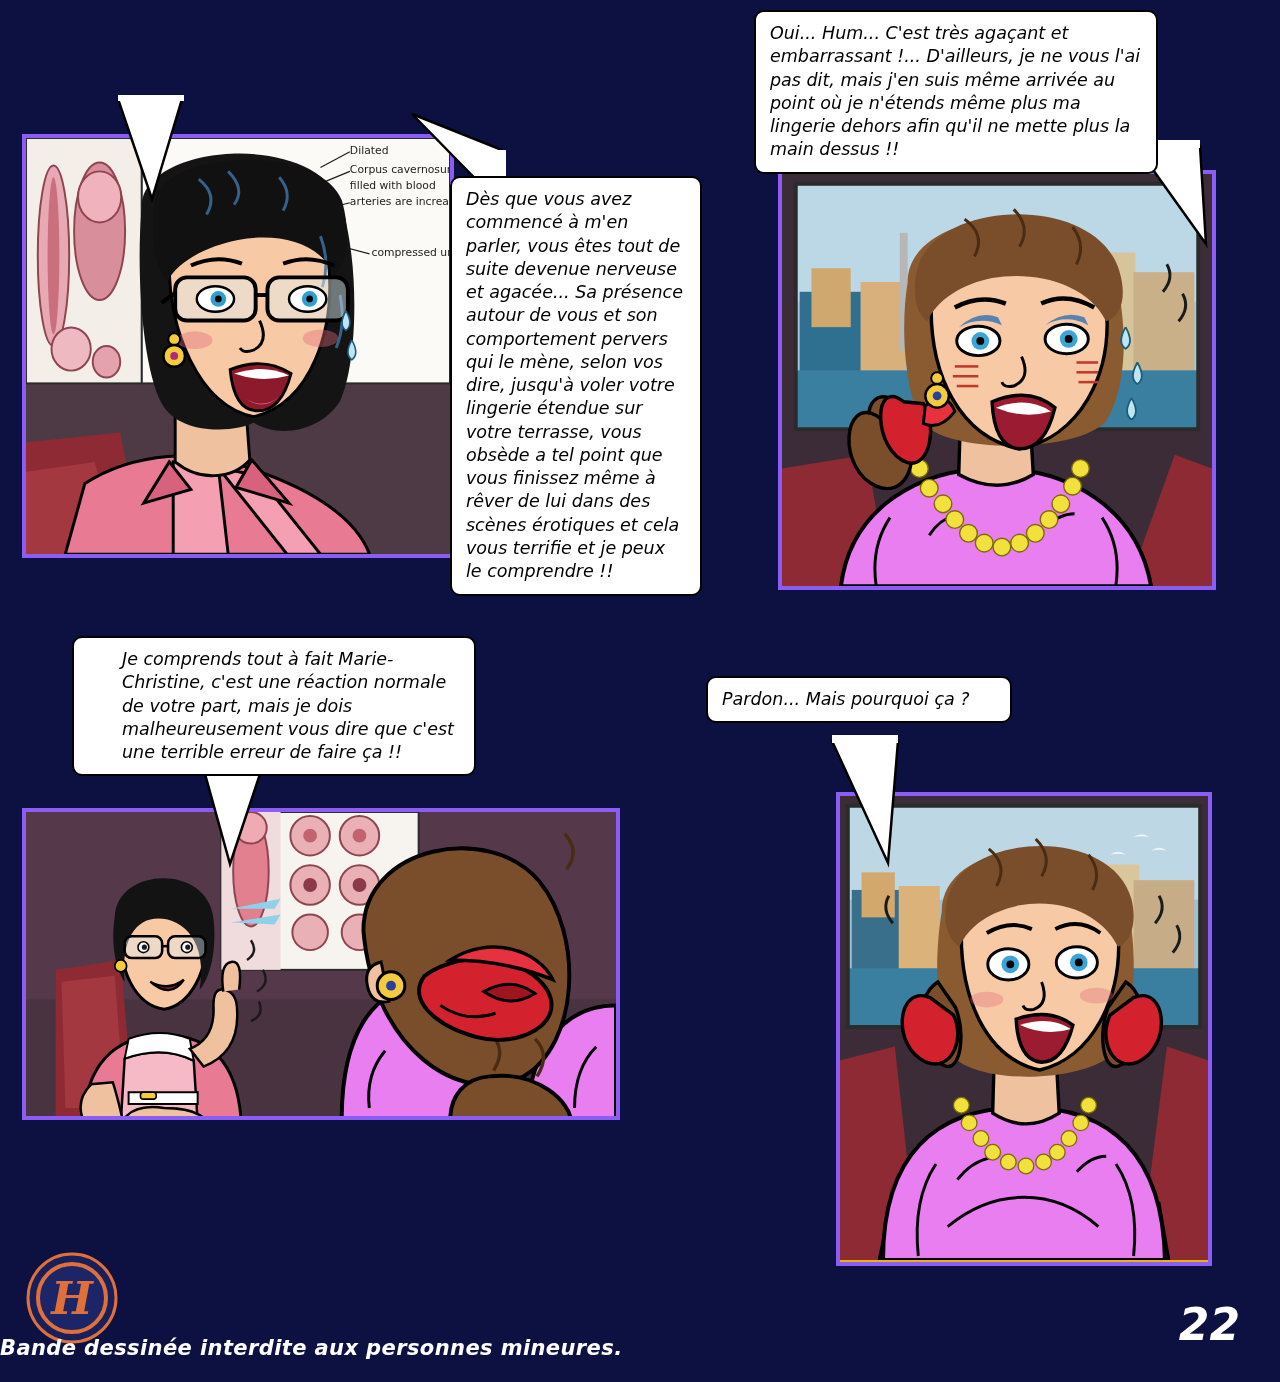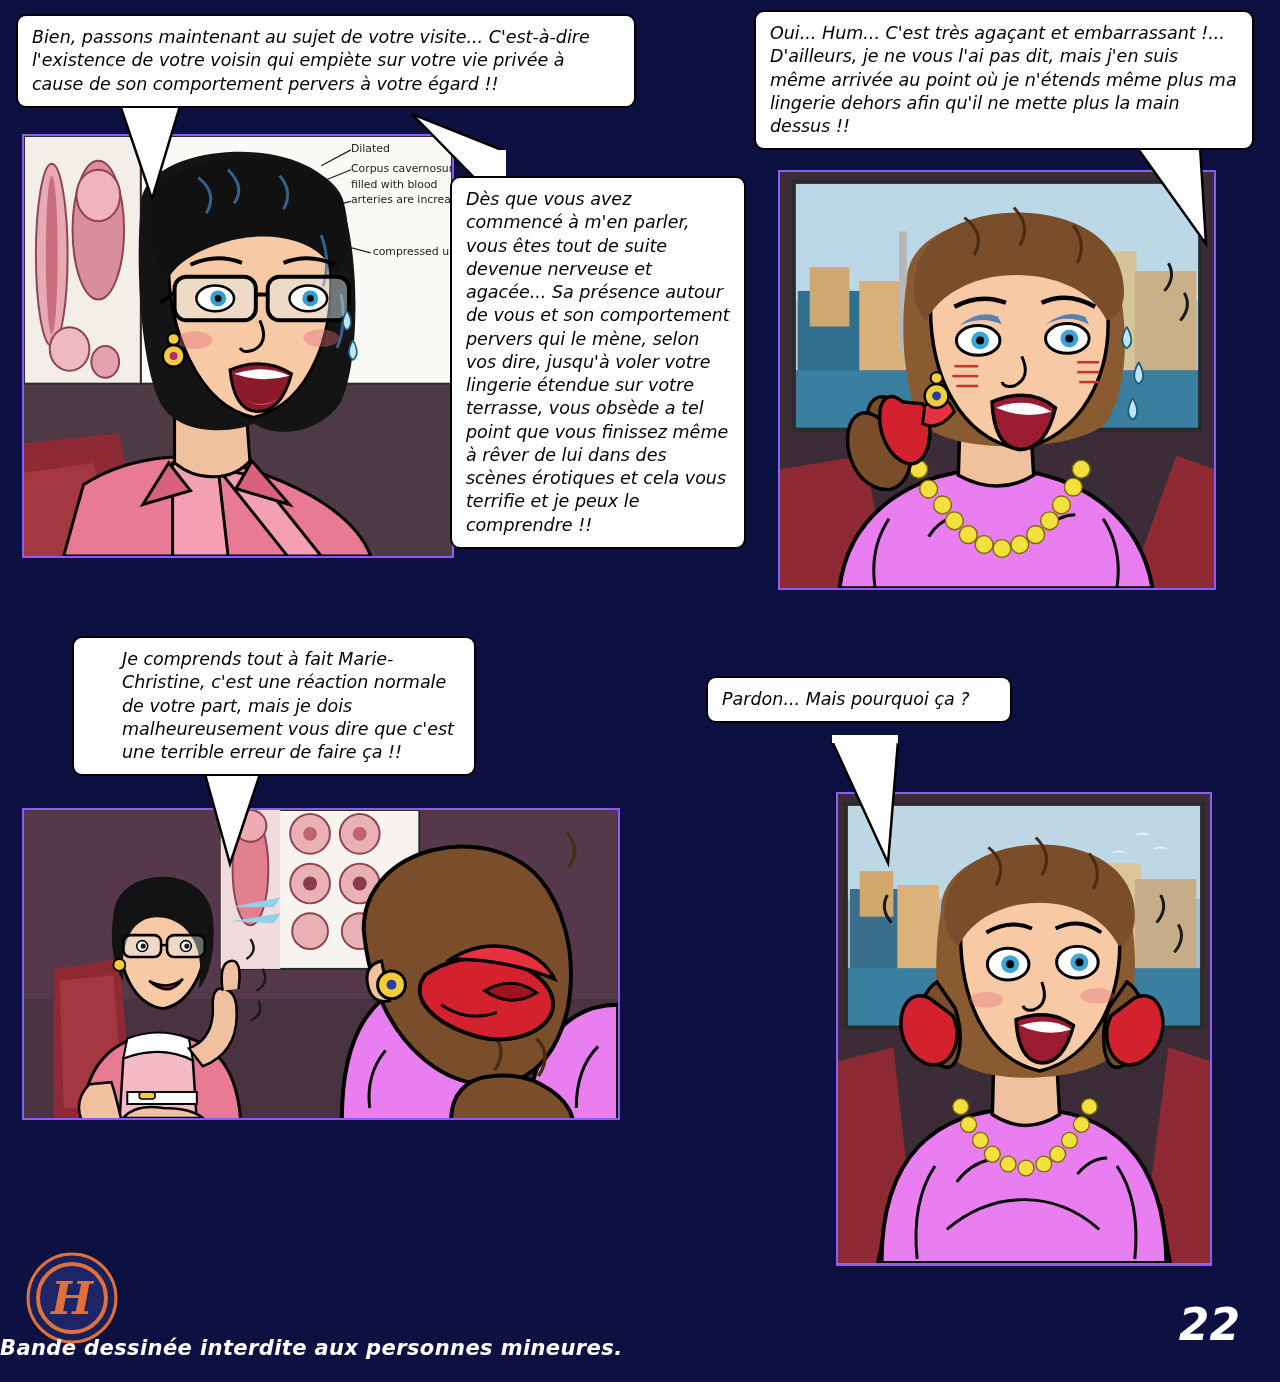--- a/index.html
+++ b/index.html
@@ -27,24 +27,24 @@
     color:#000;
     z-index:6;
   }
   .bubble p { margin:0; }
   .tail { position:absolute; z-index:5; }
   .tail svg { display:block; }
 
   
   .panel {
     position:absolute;
-    border:2px solid #8b5cf6;
+    border:4px solid #8b5cf6;
     box-sizing:border-box;
     overflow:hidden;
-    background:#ec4899;
+    background:#eab308;
     z-index:2;
   }
 
   
   .art { position:absolute; inset:0; }
 
   
   .footer-text {
     position:absolute;
     left:0; right:0;
@@ -525,29 +525,26 @@
         <rect x="4" y="0" width="66" height="8" fill="#fff"></rect>
       </svg>
   </div>
   <div class="tail" style="left:802px; top:735px; width:110px; height:140px;">
     <svg width="110" height="140" viewBox="0 0 110 140">
         <path d="M96 6 L30 6 L86 128 Z" fill="#fff" stroke="#000" stroke-width="2.5"></path>
         <rect x="30" y="0" width="66" height="8" fill="#fff"></rect>
       </svg>
   </div>
 
-  <div class="bubble" style="left:16px; top:14px; width:620px;">
-    <p>Bien, passons maintenant au sujet de votre visite... C'est-à-dire l'existence de votre voisin qui empiète sur votre vie privée à cause de son comportement pervers à votre égard !!</p>
-  </div>
-
-  <div class="bubble" style="left:450px; top:176px; width:296px;">
+
+  <div class="bubble" style="left:450px; top:176px; width:252px;">
     <p>Dès que vous avez commencé à m'en parler, vous êtes tout de suite devenue nerveuse et agacée...  Sa présence autour de vous et son comportement pervers qui le mène, selon vos dire, jusqu'à voler votre lingerie étendue sur votre terrasse, vous obsède a tel point que vous finissez même à rêver de lui dans des scènes érotiques et cela vous terrifie et je peux le comprendre !!</p>
   </div>
 
-  <div class="bubble" style="left:754px; top:10px; width:500px;font-style:italic;">
+  <div class="bubble" style="left:754px; top:10px; width:404px;font-style:italic;">
     <p>Oui... Hum... C'est très agaçant et embarrassant !... D'ailleurs, je ne vous l'ai pas dit, mais j'en suis même arrivée au point où je n'étends même plus ma lingerie dehors afin qu'il ne mette plus la main dessus !!</p>
   </div>
 
   <div class="bubble" style="left:72px; top:636px; width:404px;padding-left:48px;">
     <p>Je comprends tout à fait Marie-Christine, c'est une réaction normale de votre part, mais je dois malheureusement vous dire que c'est une terrible erreur de faire ça !!</p>
   </div>
 
   <div class="bubble" style="left:706px; top:676px; width:306px; padding:10px 14px;">
     <p>Pardon... Mais pourquoi ça ?</p>
   </div>

